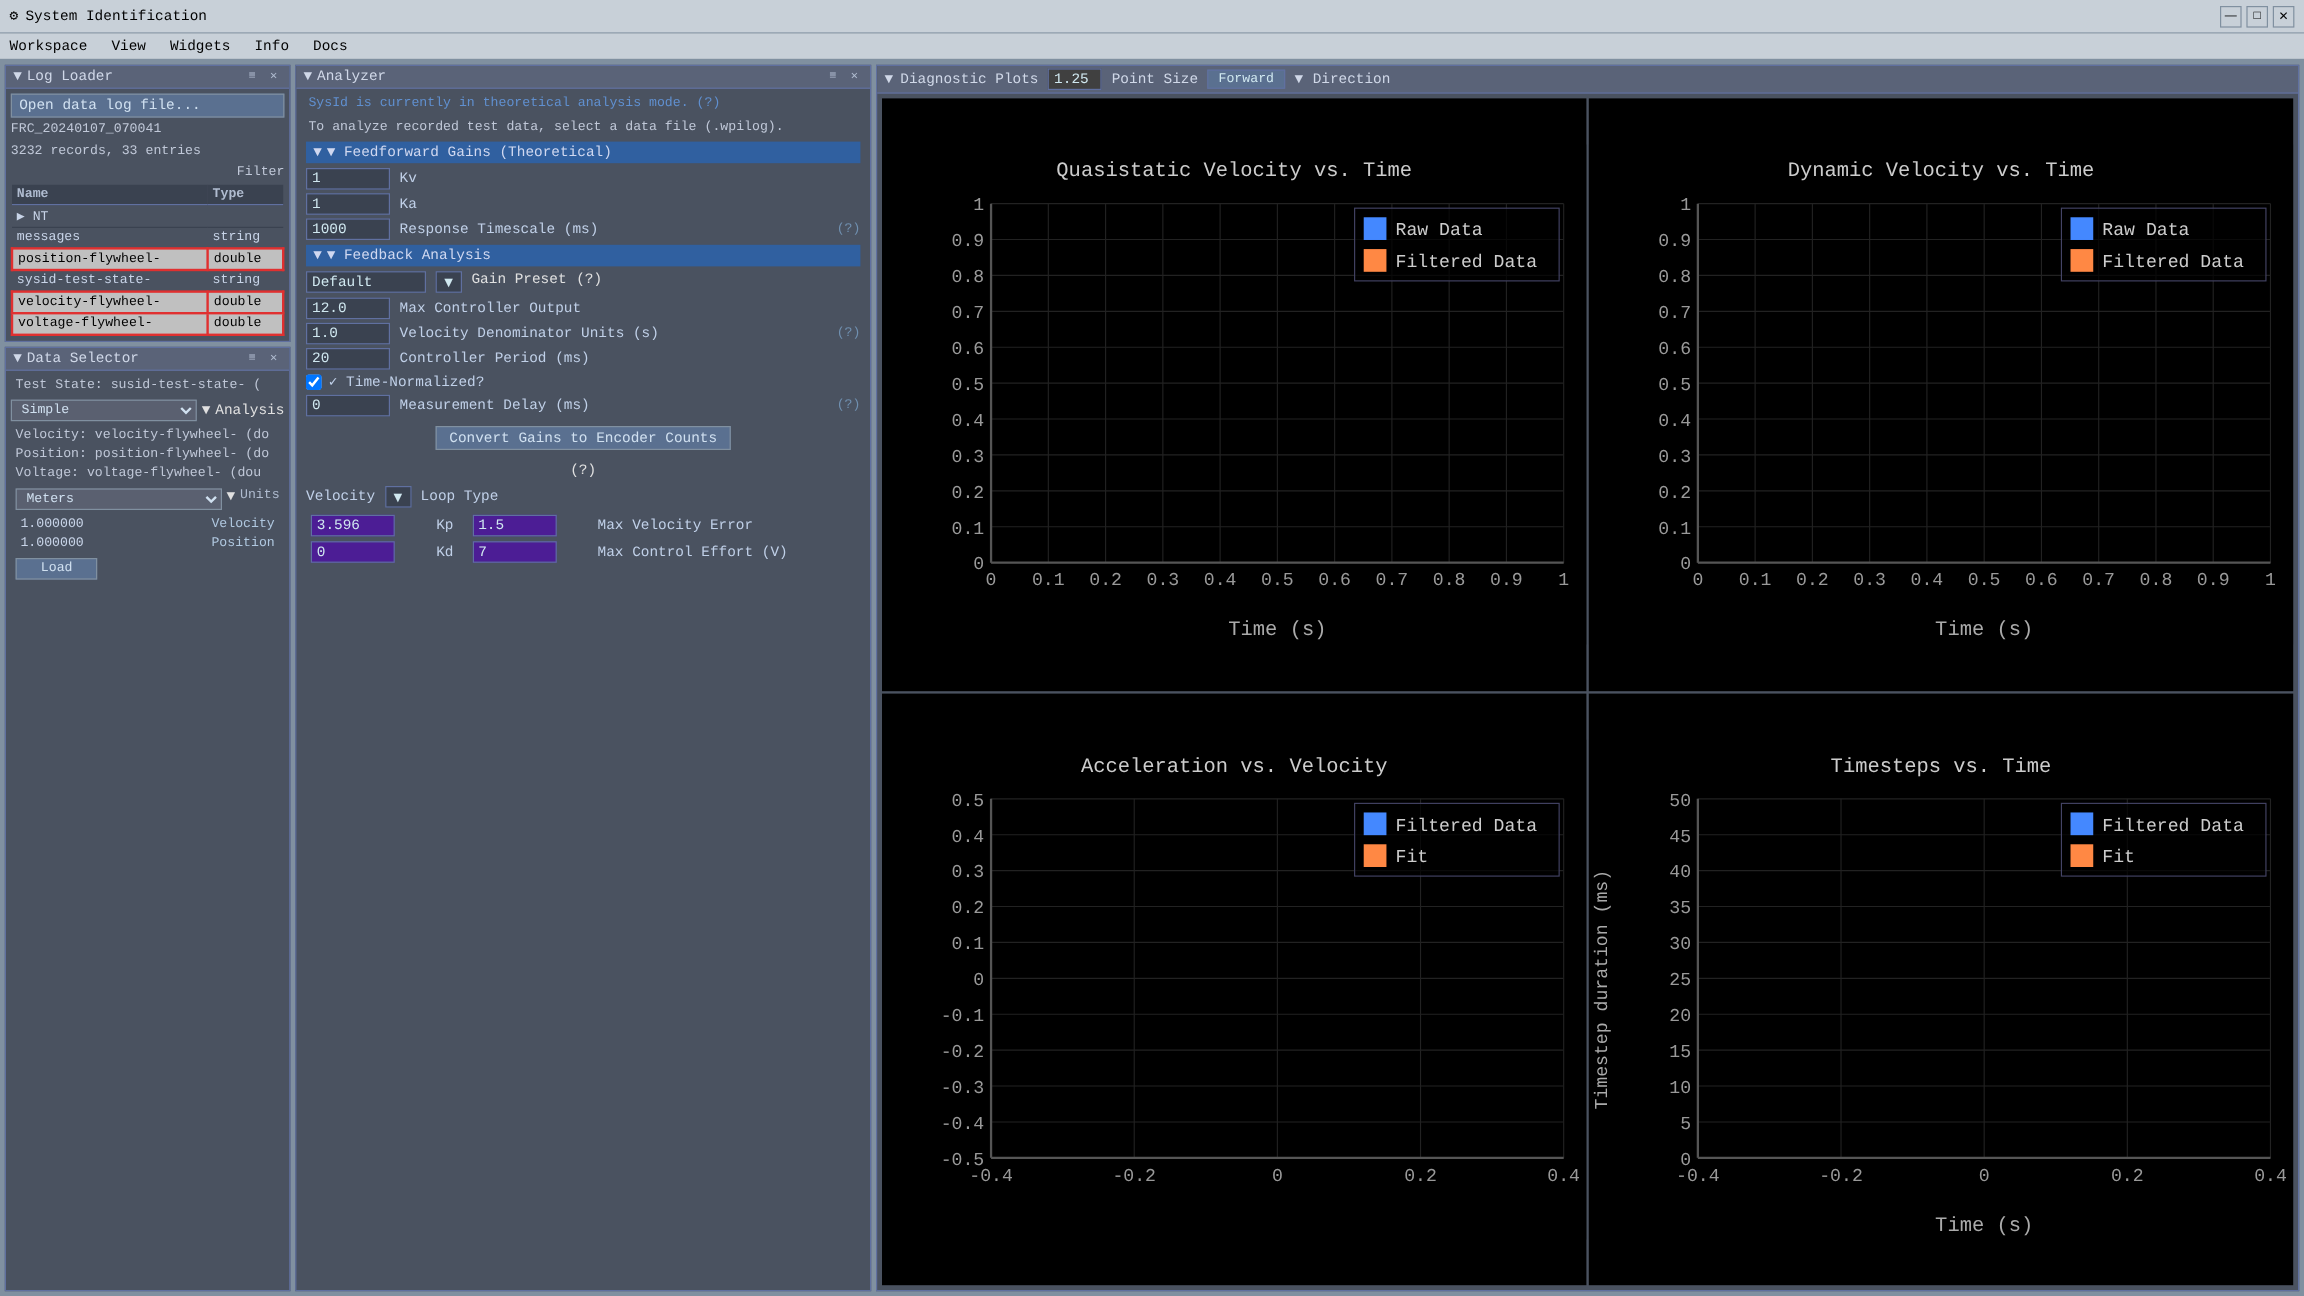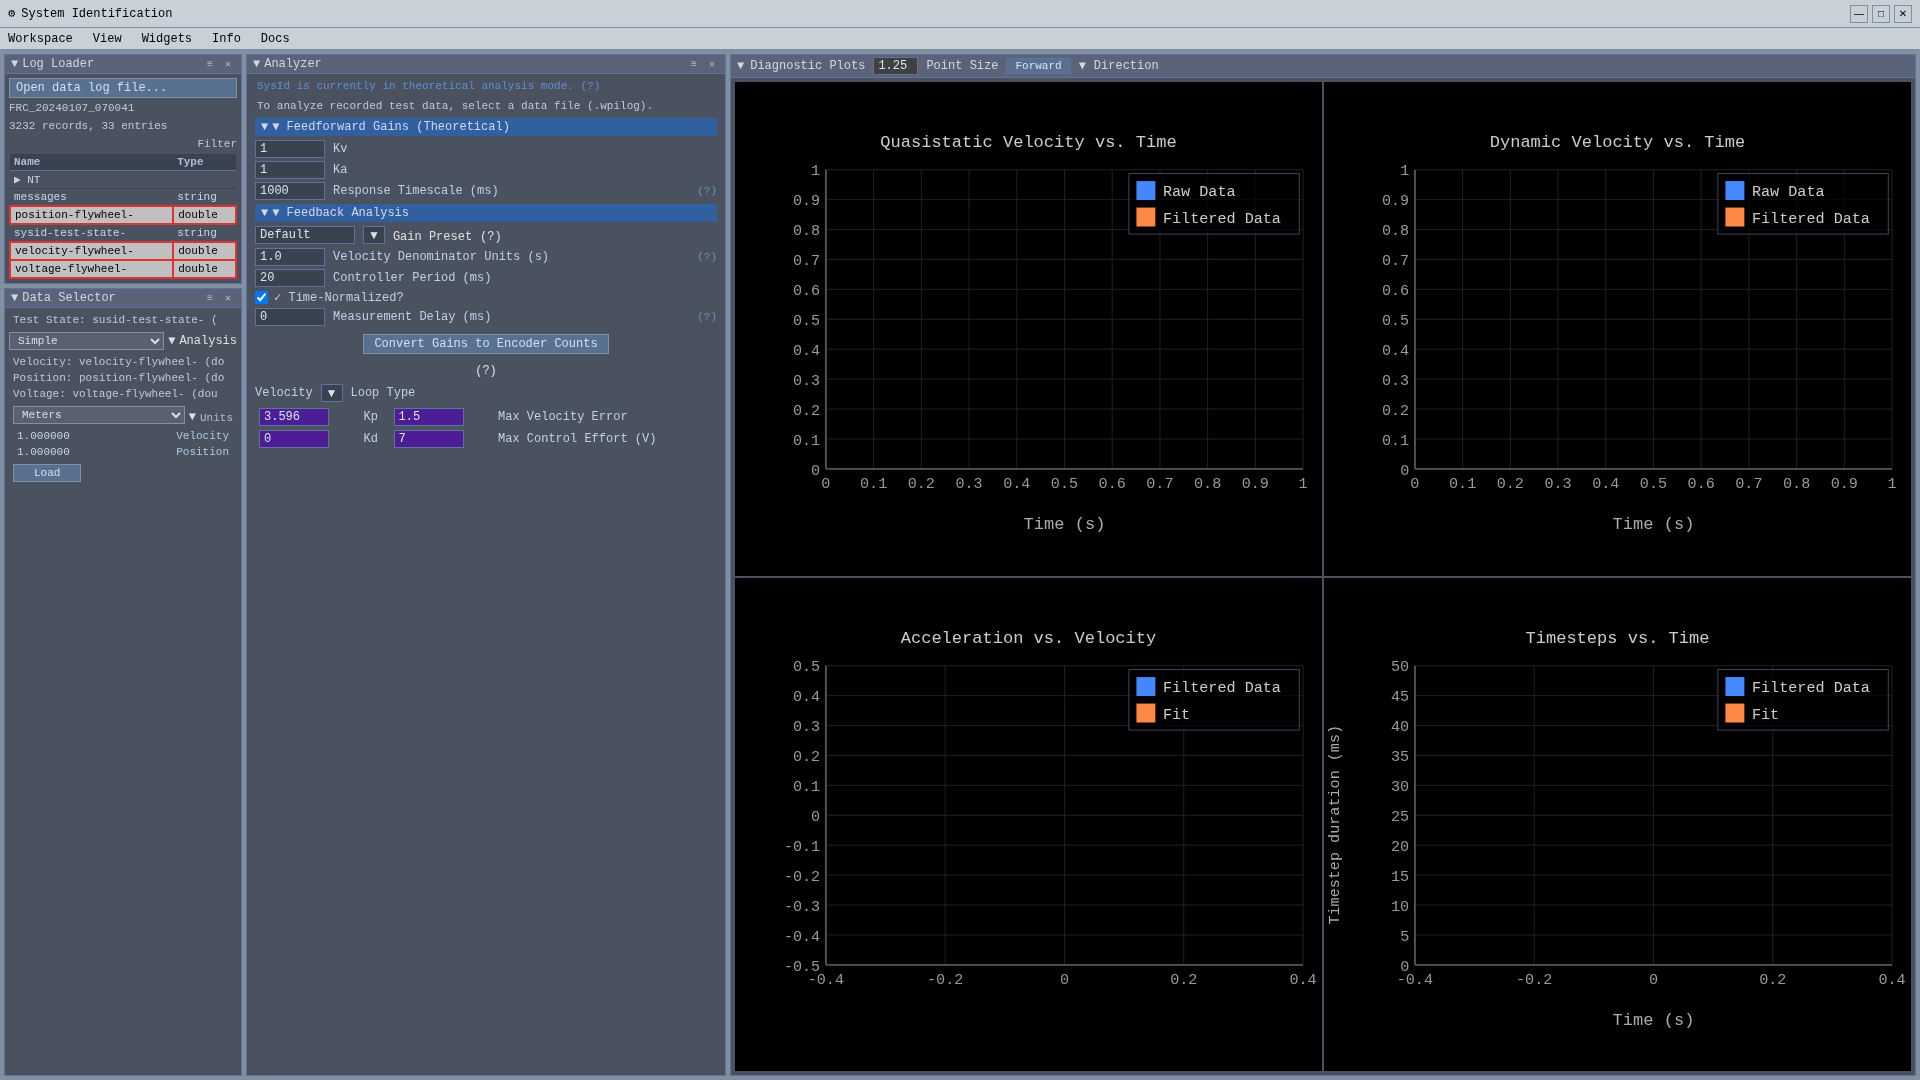--- a/index.html
+++ b/index.html
@@ -118,21 +118,21 @@
     .ds-select {
       background: #5a6070;
       border: 1px solid #8090a0;
       color: #d0e0f0;
       font-family: 'Courier New', monospace;
       font-size: 11px;
       padding: 1px 4px;
       flex: 1;
     }
     .ds-info { font-size: 11px; color: #c0c8d8; padding: 2px 4px; }
-    .ds-units-row { display: flex; align-items: flex-end; gap: 4px; margin: 4px; }
+    .ds-units-row { display: flex; align-items: flex-start; gap: 4px; margin: 4px; }
     .units-label { color: #b0bcd0; font-size: 11px; }
     .ds-table { width: 100%; border-collapse: collapse; font-size: 11px; margin: 0 4px; }
     .ds-table td { padding: 2px 4px; color: #c8d4e8; }
     .ds-table td:last-child { text-align: right; color: #b0c8e0; }
     .load-btn {
       background: #5a7090;
       border: 1px solid #8090a0;
       color: #d0e0f0;
       padding: 2px 20px;
       cursor: pointer;
@@ -175,21 +175,21 @@
       background: #3a4250;
       border: 1px solid #6070a0;
       color: #d0e8f0;
       font-family: 'Courier New', monospace;
       font-size: 12px;
       padding: 1px 4px;
       width: 70px;
     }
     .analyzer-row .label { color: #c0d0e8; font-size: 12px; flex: 1; }
     .analyzer-row .help { color: #7090b0; font-size: 11px; cursor: pointer; }
-    .gain-preset-row { display: flex; align-items: flex-end; gap: 8px; margin: 4px 0; }
+    .gain-preset-row { display: flex; align-items: flex-start; gap: 8px; margin: 4px 0; }
     .gain-preset-select {
       background: #3a4250;
       border: 1px solid #6070a0;
       color: #d0e8f0;
       font-family: 'Courier New', monospace;
       font-size: 12px;
       padding: 1px 4px;
       width: 100px;
     }
     .gain-dropdown-btn {
@@ -448,20 +448,24 @@
         <span>▼</span>
         <span>▼ Feedback Analysis</span>
       </div>
       <div class="gain-preset-row">
         <input class="gain-preset-select" value="Default" style="">
         <button class="gain-dropdown-btn">▼</button>
         <span class="label">Gain Preset</span>
         <span class="help">(?)</span>
       </div>
       <div class="analyzer-row">
+        <input class="val-input" value="12.0" style="">
+        <span class="label">Max Controller Output</span>
+      </div>
+      <div class="analyzer-row">
         <input class="val-input" value="1.0" style="">
         <span class="label">Velocity Denominator Units (s)</span>
         <span class="help">(?)</span>
       </div>
       <div class="analyzer-row">
         <input class="val-input" value="20" style="">
         <span class="label">Controller Period (ms)</span>
       </div>
       <div class="checkbox-row">
         <input type="checkbox" checked="" style="">

